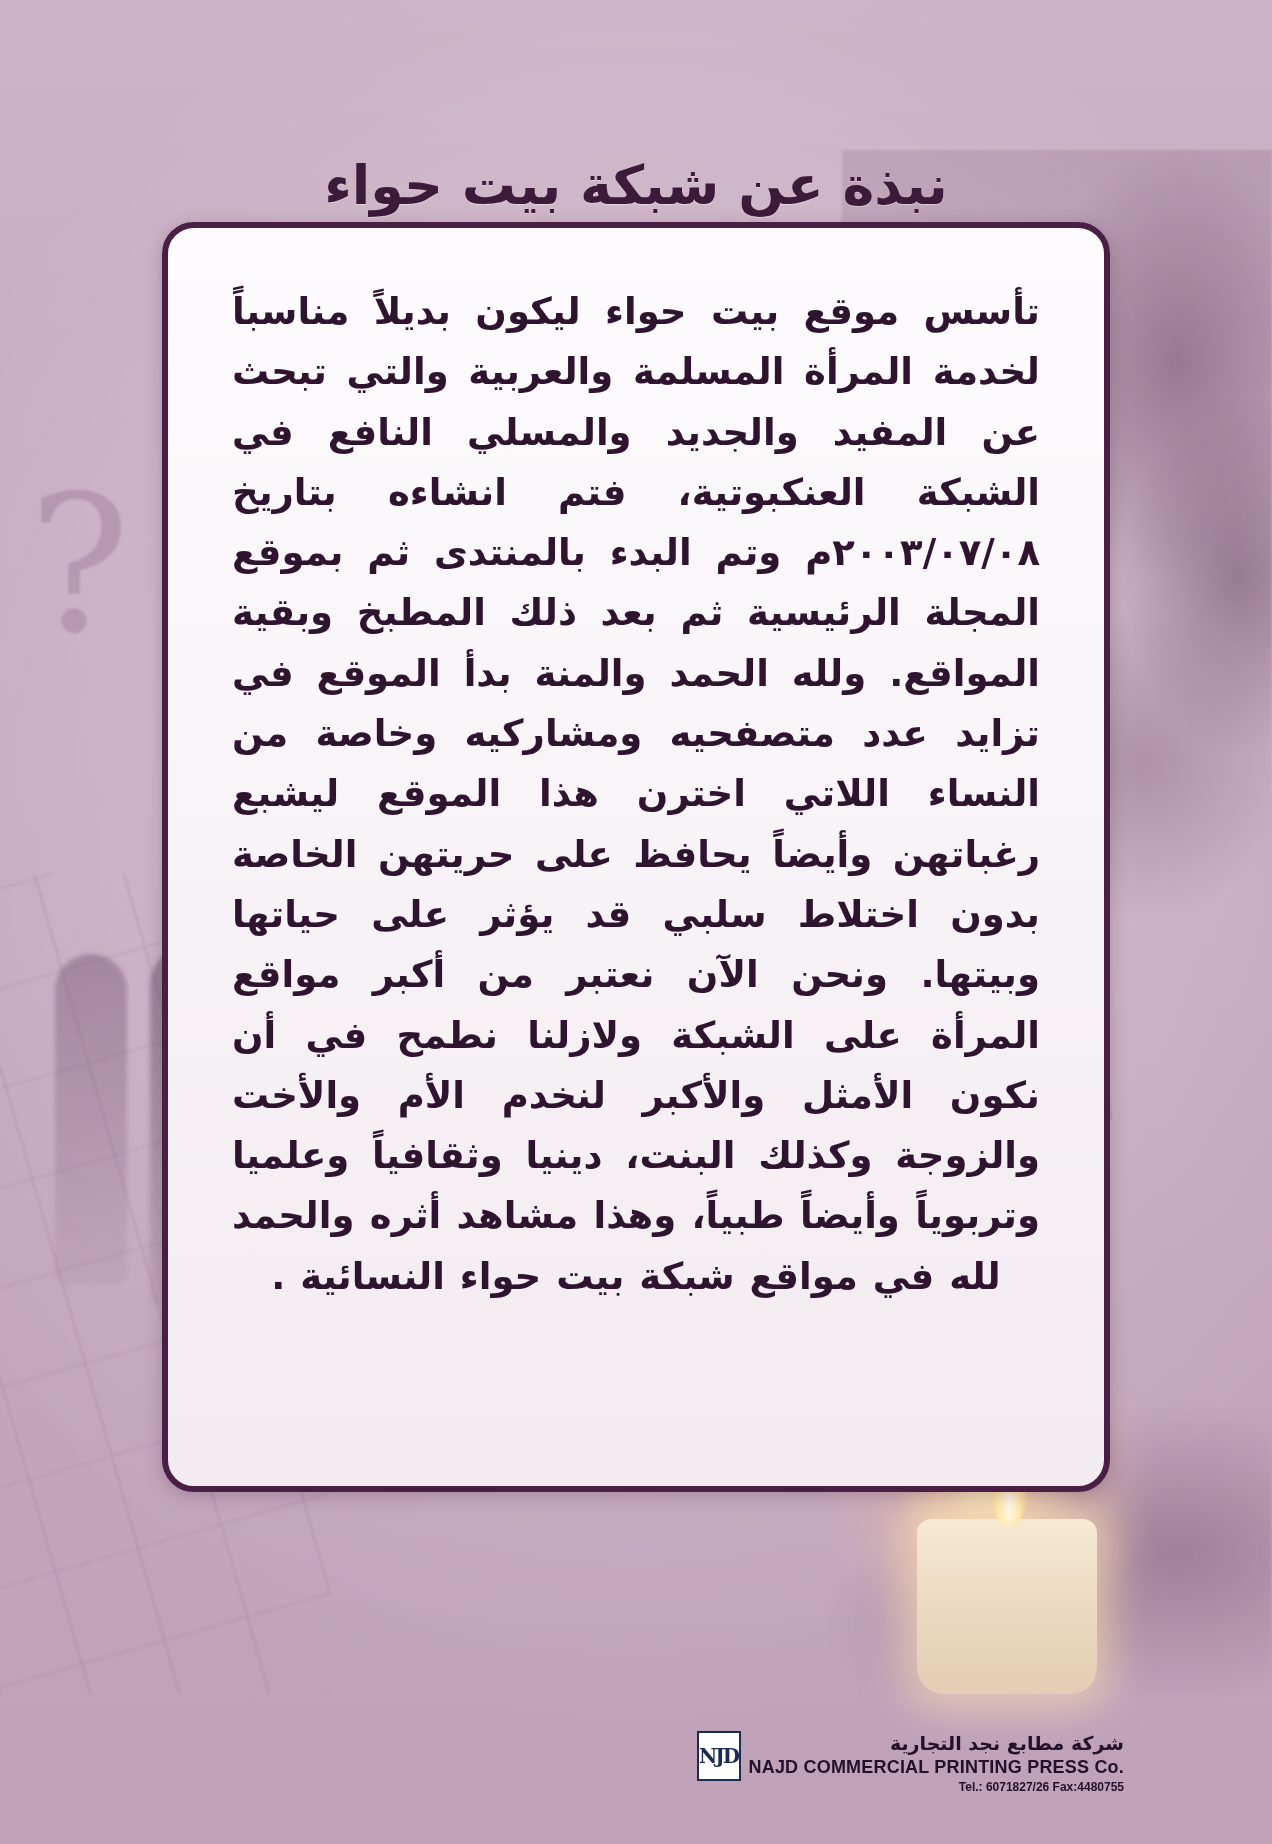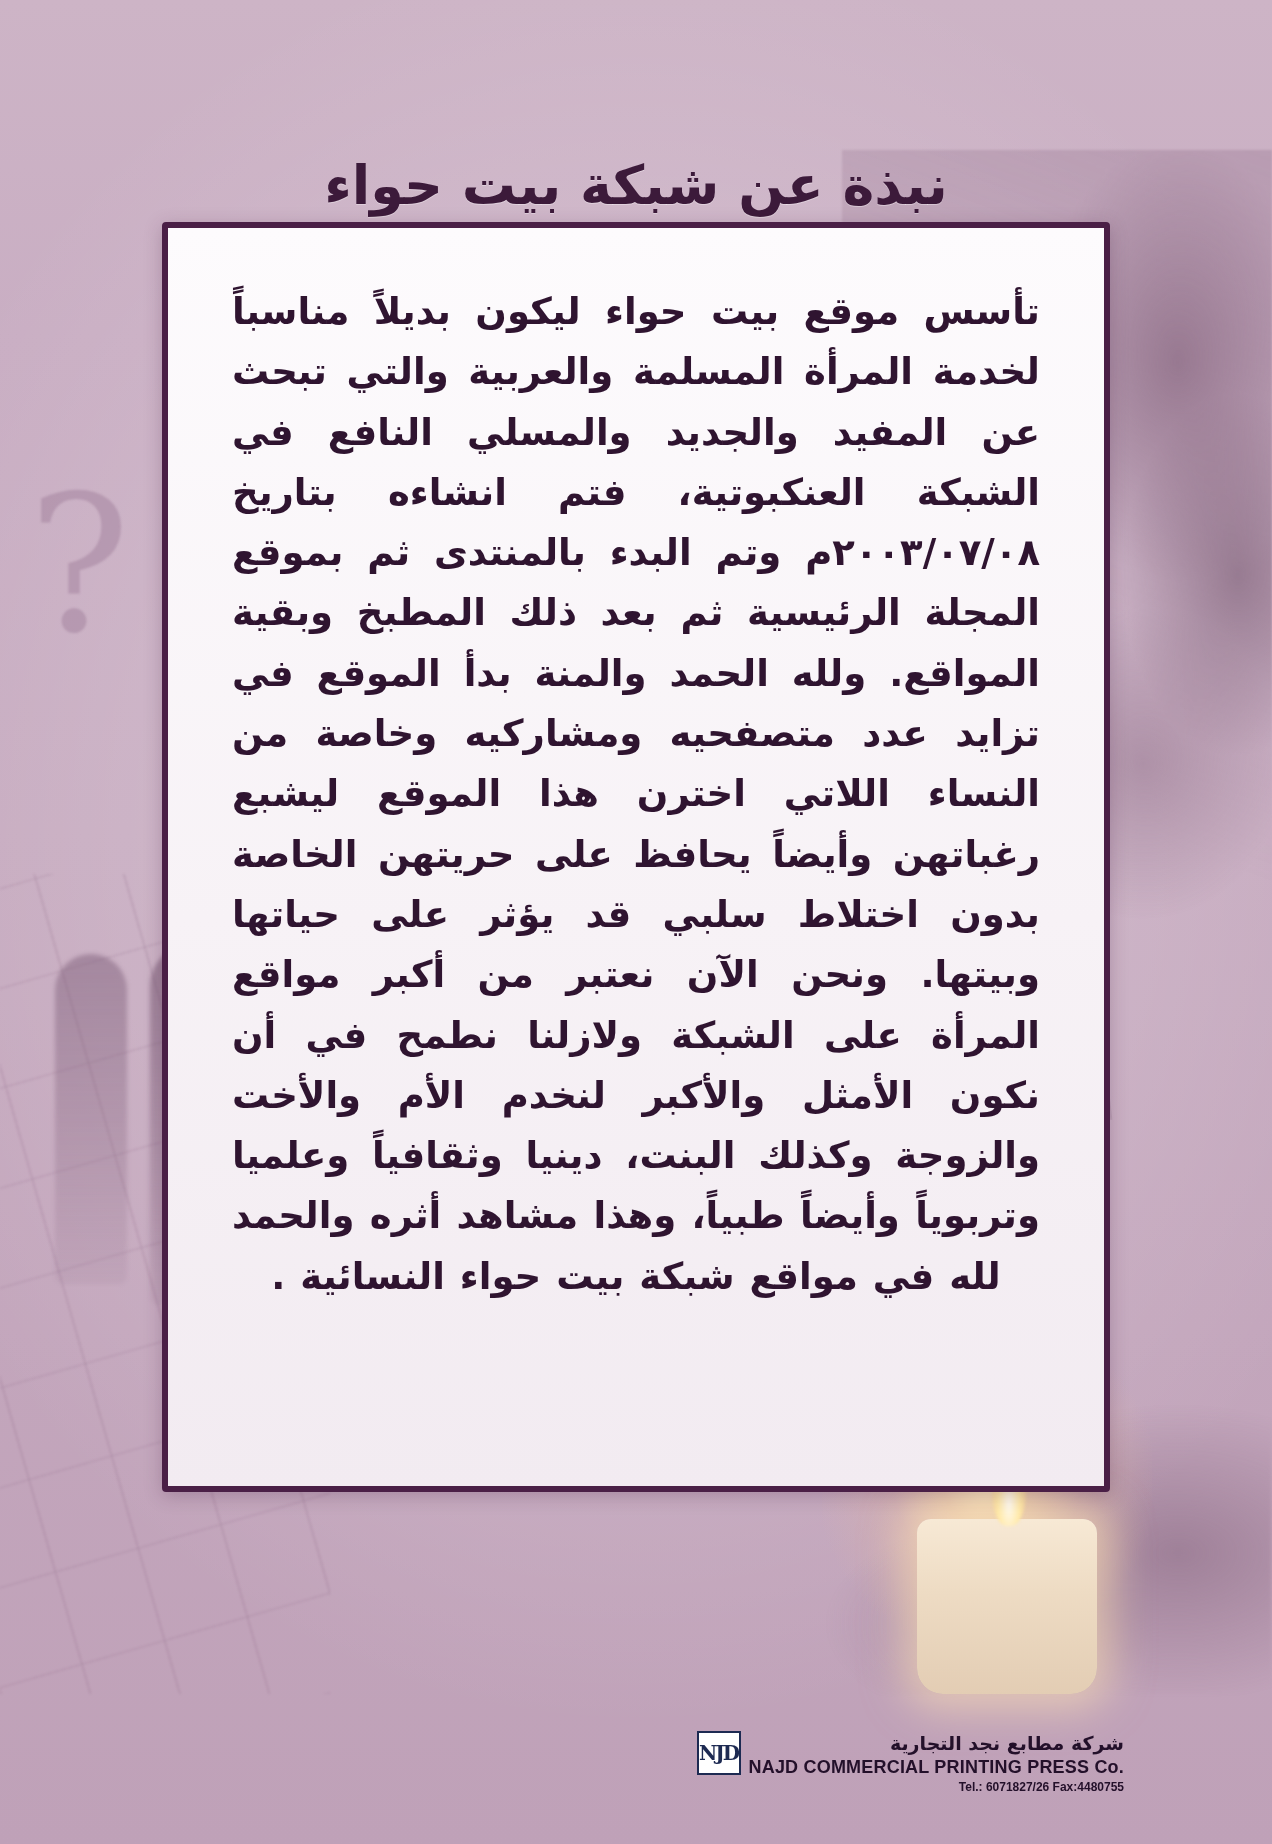--- a/index.html
+++ b/index.html
@@ -120,21 +120,21 @@
   
   #panel {
     position: absolute;
     top: 222px;
     left: 162px;
     width: 948px;
     height: 1270px;
     box-sizing: border-box;
     background: linear-gradient(180deg, #fdfbfd 0%, #f7f2f6 55%, #f2ebf1 100%);
     border: 6px solid #4a1f46;
-    border-radius: 4px;
+    border-radius: 32px;
     box-shadow: 0 4px 18px rgba(70,32,66,0.25);
     z-index: 6;
   }
   #panel-inner {
     position: absolute;
     inset: 10px;
     border-radius: 26px;
     box-sizing: border-box;
     padding: 44px 54px 30px 54px;
     overflow: hidden;
@@ -212,21 +212,21 @@
   .pt-tel {
     font-family: "Liberation Sans", sans-serif;
     font-size: 12px;
     font-weight: bold;
     white-space: nowrap;
     direction: ltr;
     text-align: right;
   }
   #printer-logo {
     width: 44px;
-    height: 44px;
+    height: 50px;
     border: 2px solid #1d2a52;
     box-sizing: border-box;
     display: flex;
     align-items: center;
     justify-content: center;
     background: #ffffff;
     color: #1d2a52;
     font-family: "DejaVu Serif", "Liberation Serif", serif;
     font-weight: bold;
     font-size: 20px;

